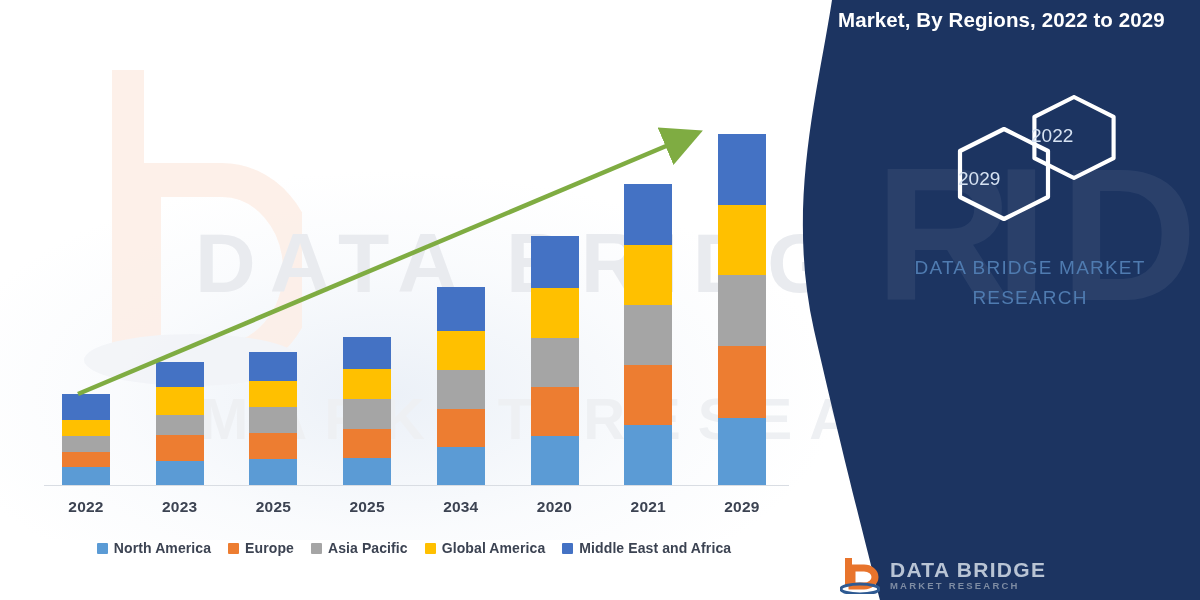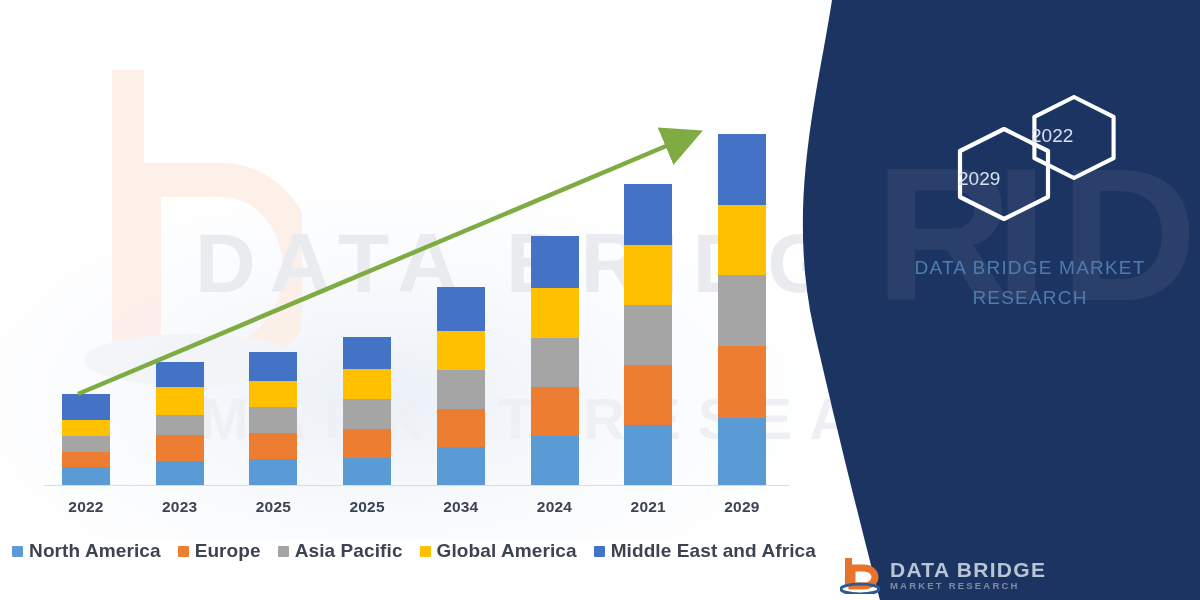--- a/index.html
+++ b/index.html
@@ -189,21 +189,21 @@
     width: 740px;
     display: flex;
     align-items: center;
     justify-content: center;
     gap: 17px;
   }
   .legend-item { display: flex; align-items: center; gap: 6px; }
   .legend-swatch { width: 11px; height: 11px; border-radius: 1px; }
   .legend-label {
     color: #3c4352;
-    font-size: 19px;
+    font-size: 14px;
     font-weight: 700;
     letter-spacing: .1px;
     white-space: nowrap;
   }
 </style>
 </head>
 <body>
 
 <div id="stage">
 
@@ -287,21 +287,21 @@
     </defs>
     <line x1="78" y1="394" x2="678" y2="141" stroke="#7FAC42" stroke-width="4.5" marker-end="url(#ghead)"></line>
   </svg>
 
   <div class="xticks">
     <div class="xtick">2022</div>
     <div class="xtick">2023</div>
     <div class="xtick">2025</div>
     <div class="xtick">2025</div>
     <div class="xtick">2034</div>
-    <div class="xtick">2024</div>
+    <div class="xtick">2020</div>
     <div class="xtick">2021</div>
     <div class="xtick">2029</div>
   </div>
 
   <div class="legend">
     <div class="legend-item">
       <span class="legend-swatch" style="background:#5B9BD5"></span>
       <span class="legend-label">North America</span>
     </div>
     <div class="legend-item">
@@ -326,20 +326,21 @@
     <svg width="420" height="600" viewBox="0 0 420 600">
       <path d="M420,0 L420,600 L100,600 C 100,600 66,470 34,330 C 6,205 38,92 52,0 Z" fill="#1C3461"></path>
       <g opacity="0.06" fill="#ffffff">
         <text x="95" y="300" font-family="Liberation Sans, sans-serif" font-size="190" font-weight="700">R</text>
         <text x="215" y="300" font-family="Liberation Sans, sans-serif" font-size="190" font-weight="700">I</text>
         <text x="280" y="300" font-family="Liberation Sans, sans-serif" font-size="190" font-weight="700">D</text>
       </g>
     </svg>
   </div>
 
+  <div class="panel-title">Market, By Regions, 2022 to 2029</div>
 
   <svg class="hex-wrap" viewBox="0 0 220 135">
     <polygon points="56,22 100,0 144,22 144,68 100,90 56,68" transform="translate(-16,34)" fill="none" stroke="#ffffff" stroke-width="4.2" stroke-linejoin="round"></polygon>
     <polygon points="56,22 100,0 144,22 144,68 100,90 56,68" transform="translate(64,2) scale(0.9)" fill="none" stroke="#ffffff" stroke-width="4.6" stroke-linejoin="round"></polygon>
   </svg>
   <div class="hex-label hex-2022">2022</div>
   <div class="hex-label hex-2029">2029</div>
 
   <div class="panel-brand">
     <span>DATA BRIDGE MARKET</span><br>

